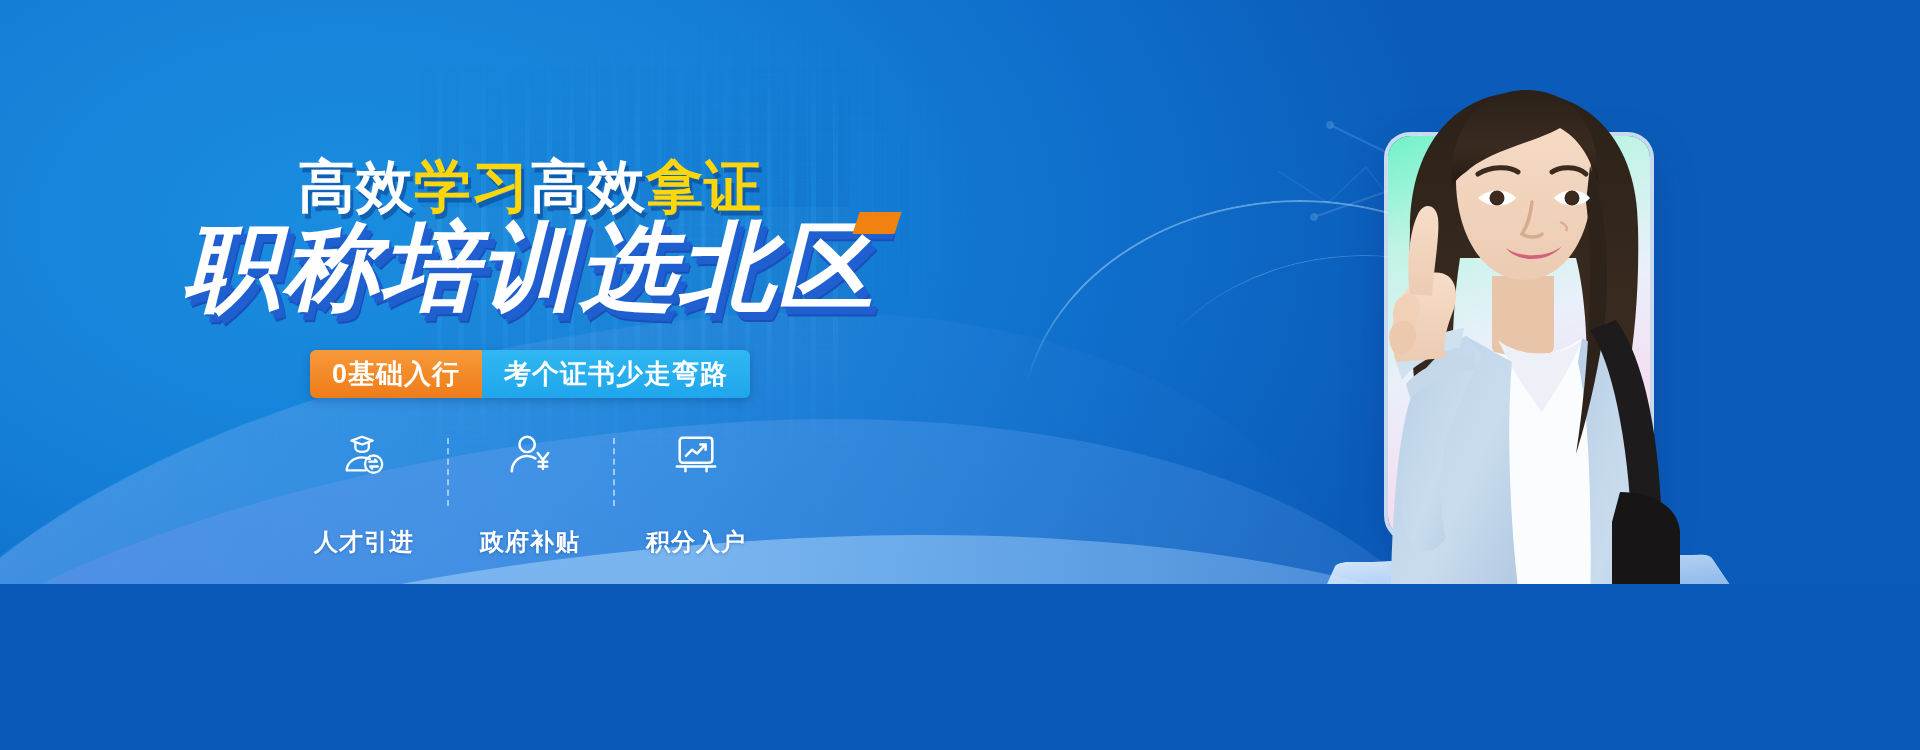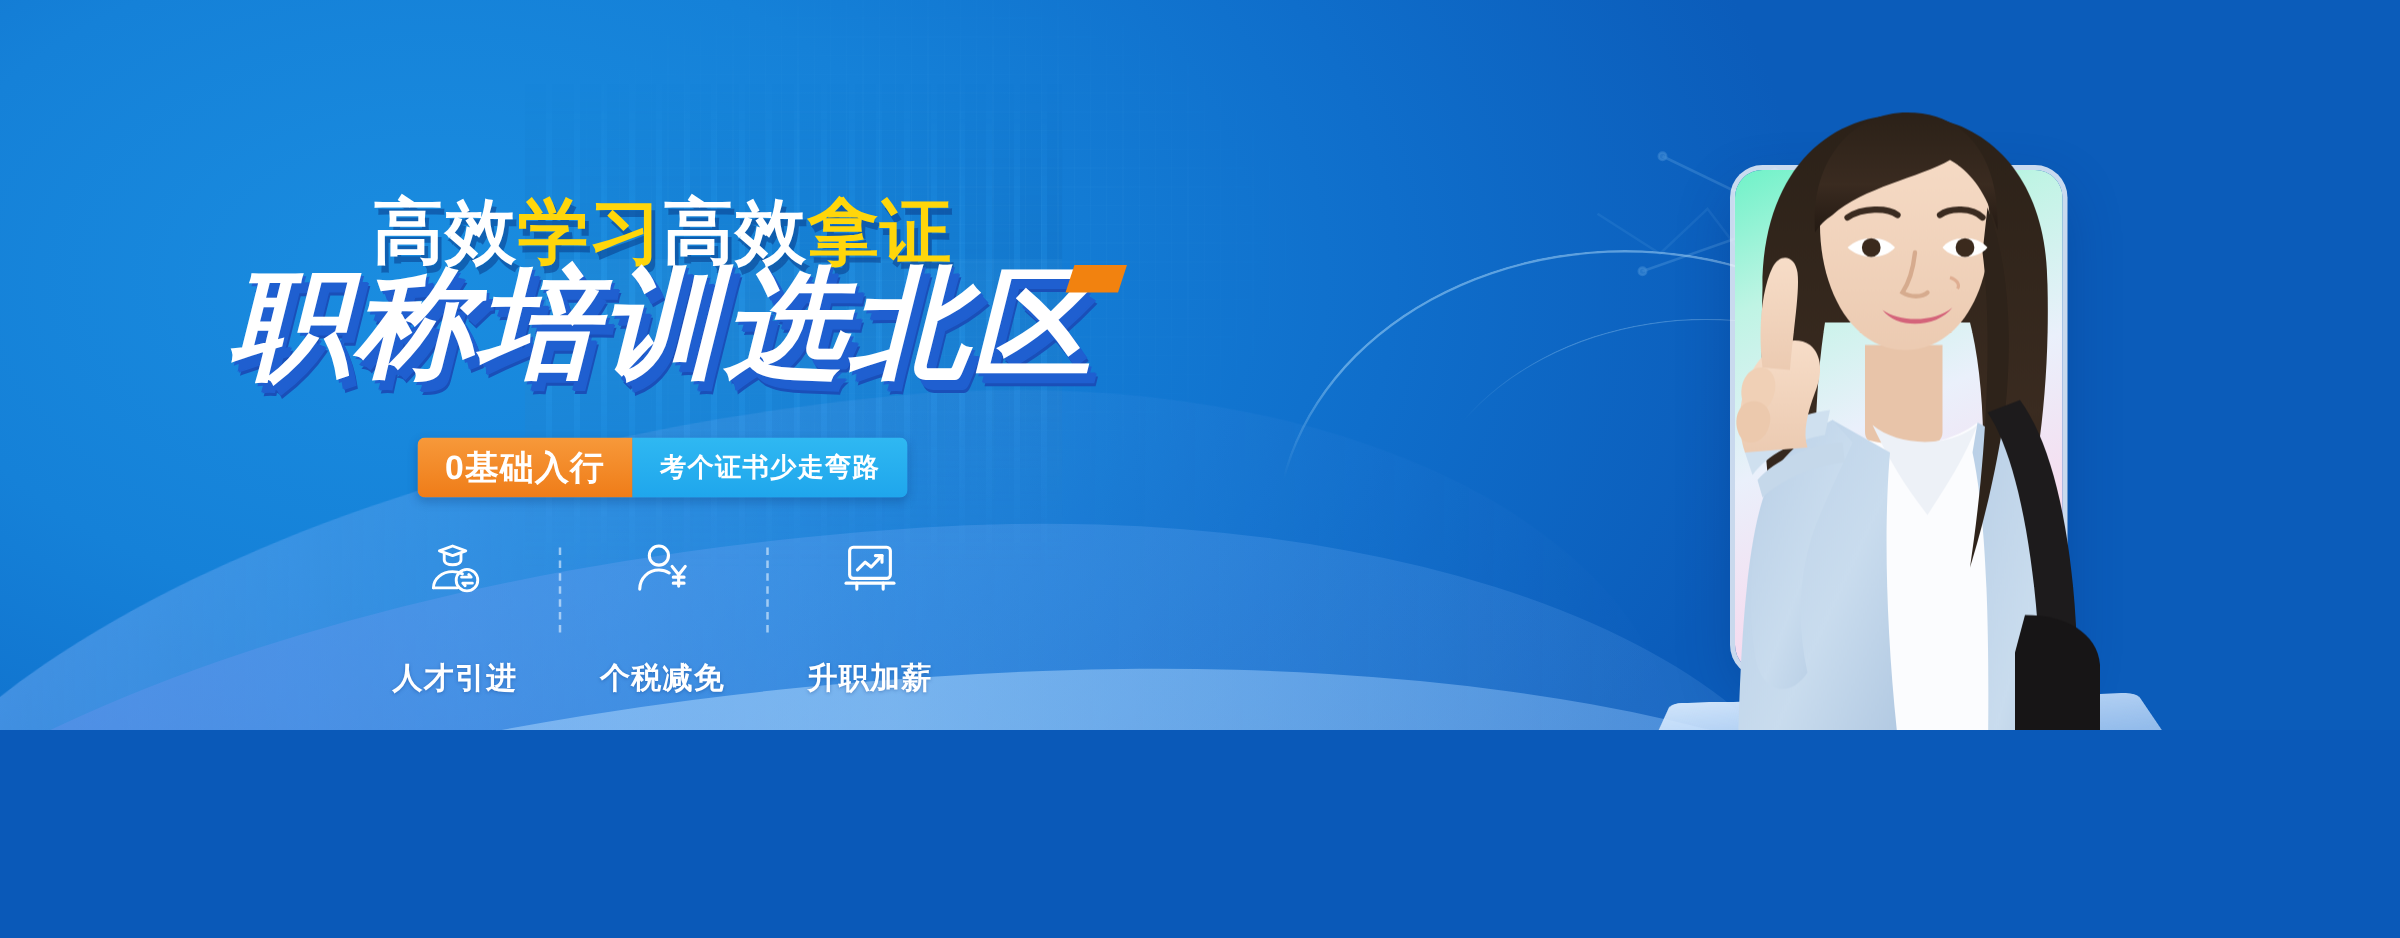--- a/index.html
+++ b/index.html
@@ -116,21 +116,20 @@
     font-weight:bold;
     letter-spacing:3px;
     color:#ffffff;
     font-style:italic;
     white-space:nowrap;
     text-shadow:
        5px 7px 0 #1f5fd0,
        6px 8px 0 #1f5fd0,
        7px 10px 0 #1a4fb8,
        2px 2px 0 #1f5fd0;
-    font-family: Liberation Mono, monospace;
   }
   .accent-tick {
     position:absolute; left:672px; top:-6px;
     width:42px; height:22px;
     background:#f2820f;
     transform:skewX(-18deg);
   }
 
   
   .badge-row {
@@ -149,21 +148,21 @@
     padding:0 22px;
     background:linear-gradient(180deg,#f7993a 0%,#ef7c18 100%);
     color:#fff;
     font-size:27px; font-weight:bold; letter-spacing:1px;
   }
   .badge-right {
     display:flex; align-items:center; justify-content:center;
     padding:16px 22px;
     background:linear-gradient(180deg,#2fb8f2 0%,#1fa6ec 100%);
     color:#fff;
-    font-size:21px; font-weight:bold; letter-spacing:1px;
+    font-size:27px; font-weight:bold; letter-spacing:1px;
   }
 
   
   .features {
     position:absolute; left:0; top:432px; width:1060px;
     display:flex; align-items:flex-start; justify-content:center;
   }
   .feature {
     position:relative;
     width:166px;
@@ -397,31 +396,31 @@
 
       <div class="feature">
         <div class="ic">
           <svg viewBox="0 0 48 48" width="46" height="46" fill="none" stroke="#ffffff" stroke-width="2.6" stroke-linecap="round" stroke-linejoin="round">
             <circle cx="21" cy="13" r="8"></circle>
             <path d="M5 41 c0 -9 7.2 -16 16 -16 c3.2 0 6.2 .9 8.6 2.5"></path>
             <path d="M32 22 L37.5 29 L43 22"></path>
             <path d="M33 31 h9 M33 36 h9 M37.5 29 v9.5"></path>
           </svg>
         </div>
-        <div class="lbl">个税减免</div>
+        <div class="lbl">政府补贴</div>
       </div>
 
       <div class="feature">
         <div class="ic">
           <svg viewBox="0 0 48 48" width="46" height="46" fill="none" stroke="#ffffff" stroke-width="2.6" stroke-linecap="round" stroke-linejoin="round">
             <rect x="7" y="6" width="34" height="26" rx="3"></rect>
             <path d="M13.5 25 L20 18.5 L25 22.5 L34 13"></path>
             <path d="M28.5 13 H34 V18.5"></path>
             <path d="M4 36 h40"></path>
             <path d="M13 36 v5 M35 36 v5"></path>
           </svg>
         </div>
-        <div class="lbl">升职加薪</div>
+        <div class="lbl">积分入户</div>
       </div>
 
     </div>
   </div>
 </div>
 
 </body></html>

